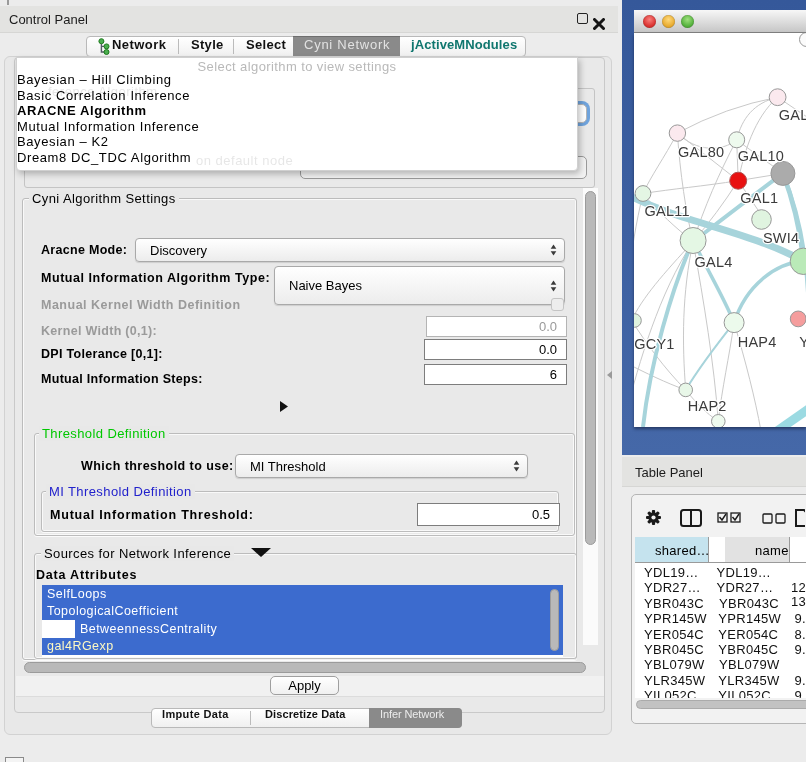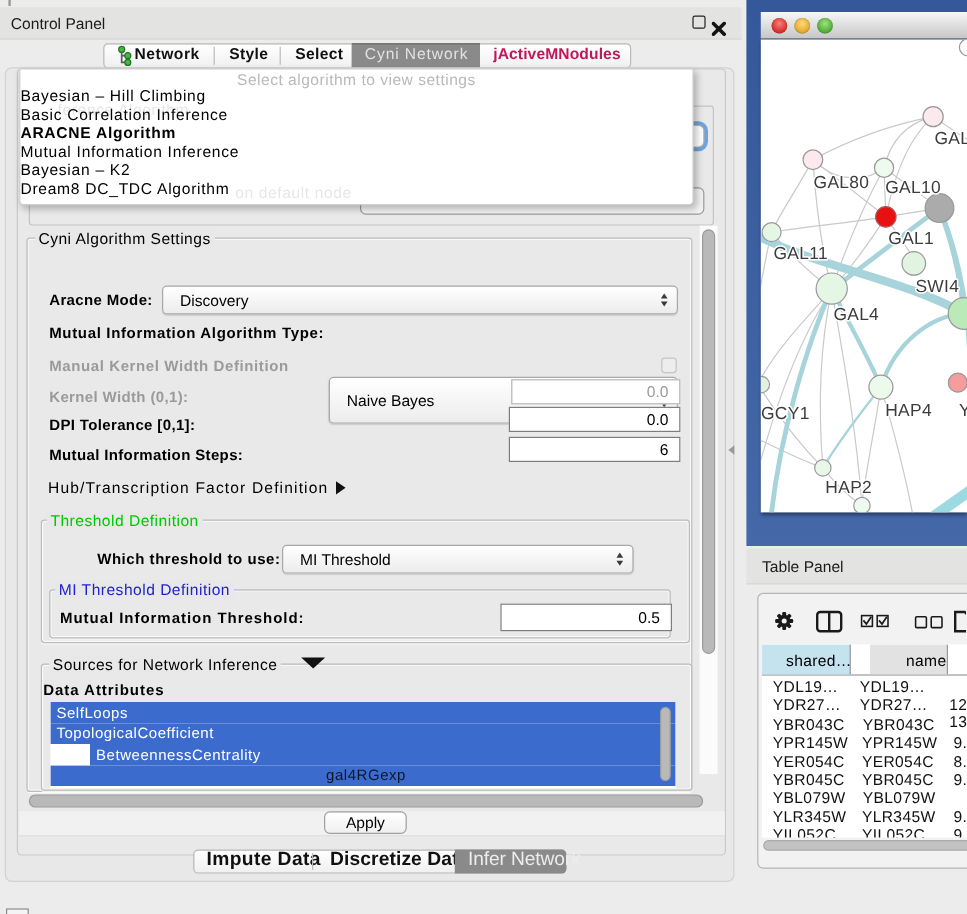--- a/index.html
+++ b/index.html
@@ -32,21 +32,21 @@
 
   <div class="abs" id="toptabs" style="left:0; top:33px; width:618px; height:24px; font-size:13px;">
     <div class="abs" style="left:86px; top:3px; width:440px; height:21px; background:linear-gradient(#ffffff,#f0f0f0); border:1px solid #b9b9b9; border-radius:4px;"></div>
     <div class="abs" style="left:112px; top:4px; color:#111; font-weight:bold; letter-spacing:0.45px;">Network</div>
     <div class="abs" style="left:178px; top:6px; width:1px; height:15px; background:#bbb;"></div>
     <div class="abs" style="left:191px; top:4px; color:#111; font-weight:bold; letter-spacing:0.3px;">Style</div>
     <div class="abs" style="left:233px; top:6px; width:1px; height:15px; background:#bbb;"></div>
     <div class="abs" style="left:246px; top:4px; color:#111; font-weight:bold; letter-spacing:0.3px;">Select</div>
     <div class="abs" style="left:293px; top:3px; width:107px; height:21px; background:#8a8a8a; box-shadow:inset 0 1px 0 #6e6e6e;"></div>
     <div class="abs" style="left:304px; top:4px; color:#e2e2e2; letter-spacing:0.75px;">Cyni Network</div>
-    <div class="abs" style="left:411px; top:4px; color:#be185d; font-weight:bold; letter-spacing:0.1px;">jActiveMNodules</div>
+    <div class="abs" style="left:411px; top:4px; color:#0f766e; font-weight:bold; letter-spacing:0.1px;">jActiveMNodules</div>
 
     <svg class="abs" style="left:97px; top:3px;" width="14" height="19" viewBox="0 0 14 19">
       <path d="M4.4 7.6 V16 H9.5 M4.4 10.4 H9.5" fill="none" stroke="#565b66" stroke-width="1.4"></path>
       <circle cx="4.4" cy="5.2" r="2.5" fill="#4caf50" stroke="#1e7a1e"></circle>
       <circle cx="9.5" cy="10.4" r="2.5" fill="#4caf50" stroke="#1e7a1e"></circle>
       <circle cx="9.5" cy="16" r="2.5" fill="#4caf50" stroke="#1e7a1e"></circle>
     </svg>
   </div>
 
   <div class="abs" style="left:4px; top:56px; width:608px; height:679px; background:#e8e8e8; border:1px solid #d2d2d2; border-radius:6px;"></div>
@@ -60,34 +60,33 @@
   <div class="abs etched" style="left:22px; top:198px; width:555px; height:462px; border-radius:3px;">
     <div class="grouplbl" style="left:6px; color:#000;">Cyni Algorithm Settings</div>
   </div>
 
   <div class="lbl" style="left:41px; top:243px;">Aracne Mode:</div>
   <div class="combo" style="left:135px; top:238px; width:430px; height:24px;">Discovery<span class="arrows"><svg width="7" height="12" viewBox="0 0 7 12">
           <path d="M3.5 0.5 L6.3 4.7 L0.7 4.7 Z" fill="#3a3a3a"></path>
           <path d="M3.5 11.5 L6.3 7.3 L0.7 7.3 Z" fill="#3a3a3a"></path>
         </svg></span></div>
   <div class="lbl" style="left:41px; top:271px; letter-spacing:0.55px;">Mutual Information Algorithm Type:</div>
-  <div class="combo" style="left:274px; top:266px; width:291px; height:39px;margin-top:48px;">Naive Bayes<span class="arrows"><svg width="7" height="12" viewBox="0 0 7 12">
+  <div class="combo" style="left:274px; top:266px; width:291px; height:39px;">Naive Bayes<span class="arrows"><svg width="7" height="12" viewBox="0 0 7 12">
           <path d="M3.5 0.5 L6.3 4.7 L0.7 4.7 Z" fill="#3a3a3a"></path>
           <path d="M3.5 11.5 L6.3 7.3 L0.7 7.3 Z" fill="#3a3a3a"></path>
         </svg></span></div>
   <div class="lbl dis" style="left:41px; top:298px; letter-spacing:0.5px;">Manual Kernel Width Definition</div>
   <div class="abs" style="left:551px; top:298px; width:13px; height:13px; background:#ededed; border:1px solid #c4c4c4; border-radius:3px;"></div>
   <div class="lbl dis" style="left:41px; top:324px;">Kernel Width (0,1):</div>
   <div class="field" style="left:426px; top:316px; width:141px; height:21px; border-color:#b4b4b4; color:#9a9a9a;">0.0</div>
   <div class="lbl" style="left:41px; top:347px;">DPI Tolerance [0,1]:</div>
   <div class="field" style="left:424px; top:339px; width:143px; height:21px;">0.0</div>
   <div class="lbl" style="left:41px; top:372px;">Mutual Information Steps:</div>
   <div class="field" style="left:424px; top:364px; width:143px; height:21px;">6</div>
 
-  <div class="abs" style="left:40px; top:399px; font-size:13px; color:#000; letter-spacing:0.95px;">Hub/Transcription Factor Definition</div>
   <svg class="abs" style="left:279px; top:400px;" width="10" height="13" viewBox="0 0 10 13">
       <path d="M1 1 L9 6.5 L1 12 Z" fill="#111"></path>
     </svg>
 
   <div class="abs etched" style="left:34px; top:433px; width:541px; height:103px;">
     <div class="grouplbl" style="left:4px; color:#00c800;">Threshold Definition</div>
   </div>
   <div class="lbl" style="left:81px; top:459px; letter-spacing:0.45px;">Which threshold to use:</div>
   <div class="combo" style="left:235px; top:454px; width:293px; height:24px;">MI Threshold<span class="arrows"><svg width="7" height="12" viewBox="0 0 7 12">
           <path d="M3.5 0.5 L6.3 4.7 L0.7 4.7 Z" fill="#3a3a3a"></path>
@@ -103,33 +102,33 @@
     <div class="grouplbl" style="left:6px; color:#000;">Sources for Network Inference</div>
   </div>
   <svg class="abs" style="left:250px; top:547px; z-index:5;" width="22" height="11" viewBox="0 0 22 11">
       <path d="M1 1 L21 1 L11 10 Z" fill="#111"></path>
     </svg>
   <div class="lbl" style="left:36px; top:568px; font-size:12.5px; letter-spacing:0.8px;">Data Attributes</div>
   <div class="abs" style="left:42px; top:585px; width:521px; height:72px; background:#fff; overflow:hidden;">
     <div style="background:#3c6bce; color:#fff; font-size:12.5px; letter-spacing:0.45px; height:17.5px; padding:1.5px 0 0 5px;">SelfLoops</div>
     <div style="background:#3c6bce; color:#fff; font-size:12.5px; letter-spacing:0.45px; height:17.5px; padding:1.5px 0 0 5px;">TopologicalCoefficient</div>
     <div style="background:#3c6bce; color:#fff; font-size:12.5px; letter-spacing:0.45px; height:17.5px; padding:1.5px 0 0 5px;margin-left:33px;">BetweennessCentrality</div>
-    <div style="background:#3c6bce; color:#0f172a; font-size:12.5px; letter-spacing:0.45px; height:17.5px; padding:1.5px 0 0 5px;text-align:center;">gal4RGexp</div>
+    <div style="background:#3c6bce; color:#fef9c3; font-size:12.5px; letter-spacing:0.45px; height:17.5px; padding:1.5px 0 0 5px;">gal4RGexp</div>
   </div>
   <div class="abs" style="left:550px; top:589px; width:9px; height:62px; background:#b9b9b9; border:1px solid #9d9d9d; border-radius:5px;"></div>
 
   <div class="abs" style="left:583px; top:188px; width:15px; height:457px; background:#fbfbfb;"></div>
   <div class="abs" style="left:584.5px; top:191px; width:11px; height:354px; background:#b9b9b9; border:1px solid #9b9b9b; border-radius:6px;"></div>
   <div class="abs" style="left:24px; top:662px; width:562px; height:11px; background:#b9b9b9; border:1px solid #9b9b9b; border-radius:6px;"></div>
 
   <div class="abs" style="left:16px; top:676px; width:588px; height:21px; background:#f1f1f1; border-bottom:1px solid #dcdcdc;"></div>
 
   <div class="abs" style="left:270px; top:676px; width:69px; height:19px; background:linear-gradient(#ffffff,#f0f0f0); border:1px solid #9f9f9f; border-radius:5px; text-align:center; font-size:13px; color:#000; line-height:17px;">Apply</div>
 
-  <div class="abs" id="bottabs" style="left:18px; top:706px; width:618px; height:24px; font-size:16px;">
+  <div class="abs" id="bottabs" style="left:8px; top:706px; width:618px; height:24px; font-size:11px;">
     <div class="abs" style="left:143px; top:2px; width:311px; height:20px; background:linear-gradient(#ffffff,#f0f0f0); border:1px solid #b9b9b9; border-radius:4px;"></div>
     <div class="abs" style="left:154px; top:2px; color:#111; font-weight:bold; letter-spacing:0.35px;">Impute Data</div>
     <div class="abs" style="left:242px; top:5px; width:1px; height:14px; background:#bbb;"></div>
     <div class="abs" style="left:257px; top:2px; color:#111; font-weight:bold; letter-spacing:0.1px;">Discretize Data</div>
     <div class="abs" style="left:361px; top:2px; width:93px; height:20px; background:#8a8a8a; border-radius:0 4px 4px 0;"></div>
     <div class="abs" style="left:372px; top:2px; color:#ececec; letter-spacing:-0.1px;">Infer Network</div>
   </div>
 
   <div class="abs" style="left:5px; top:757px; width:19px; height:10px; background:#f4f4f4; border:1px solid #8a8a8a;"></div>
 </div>

